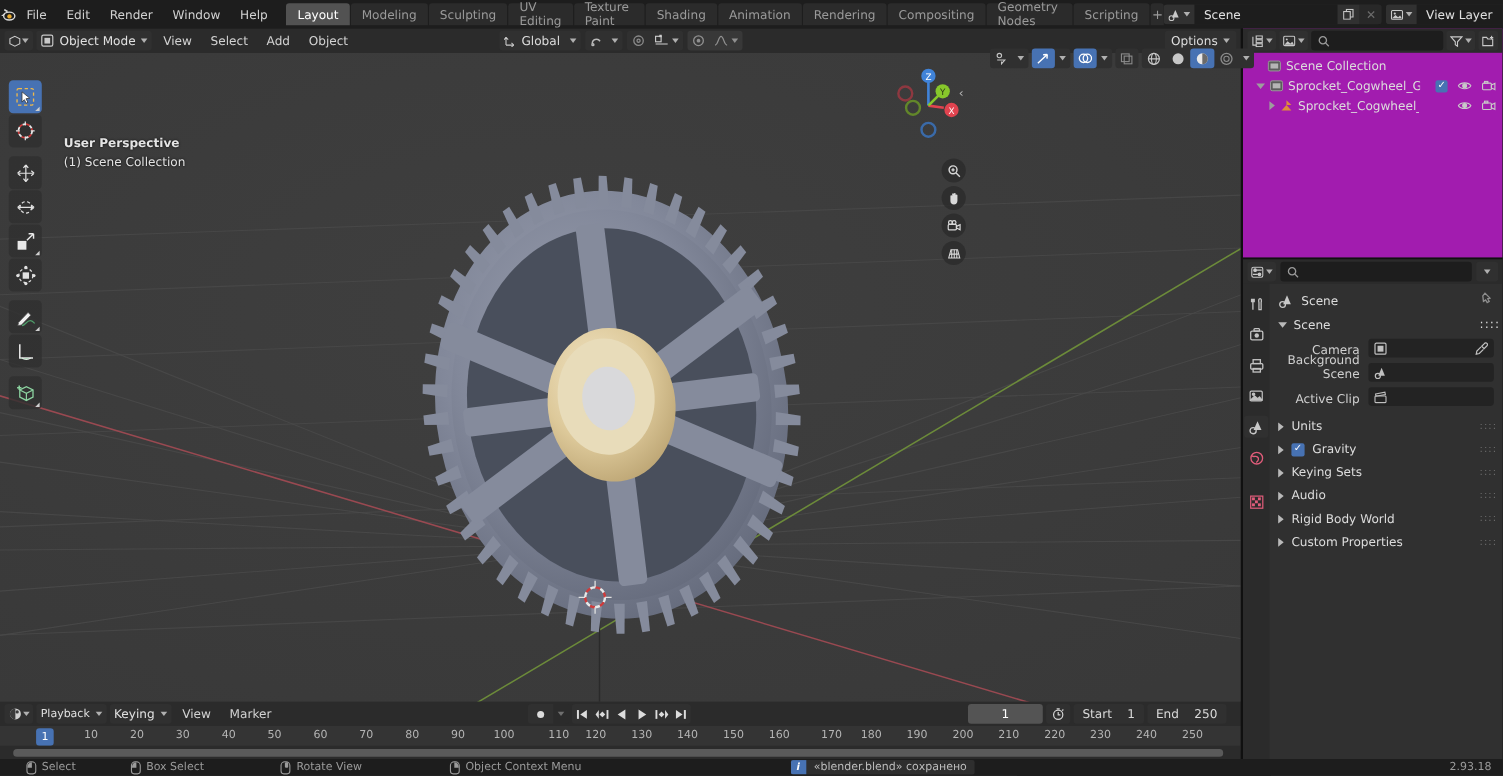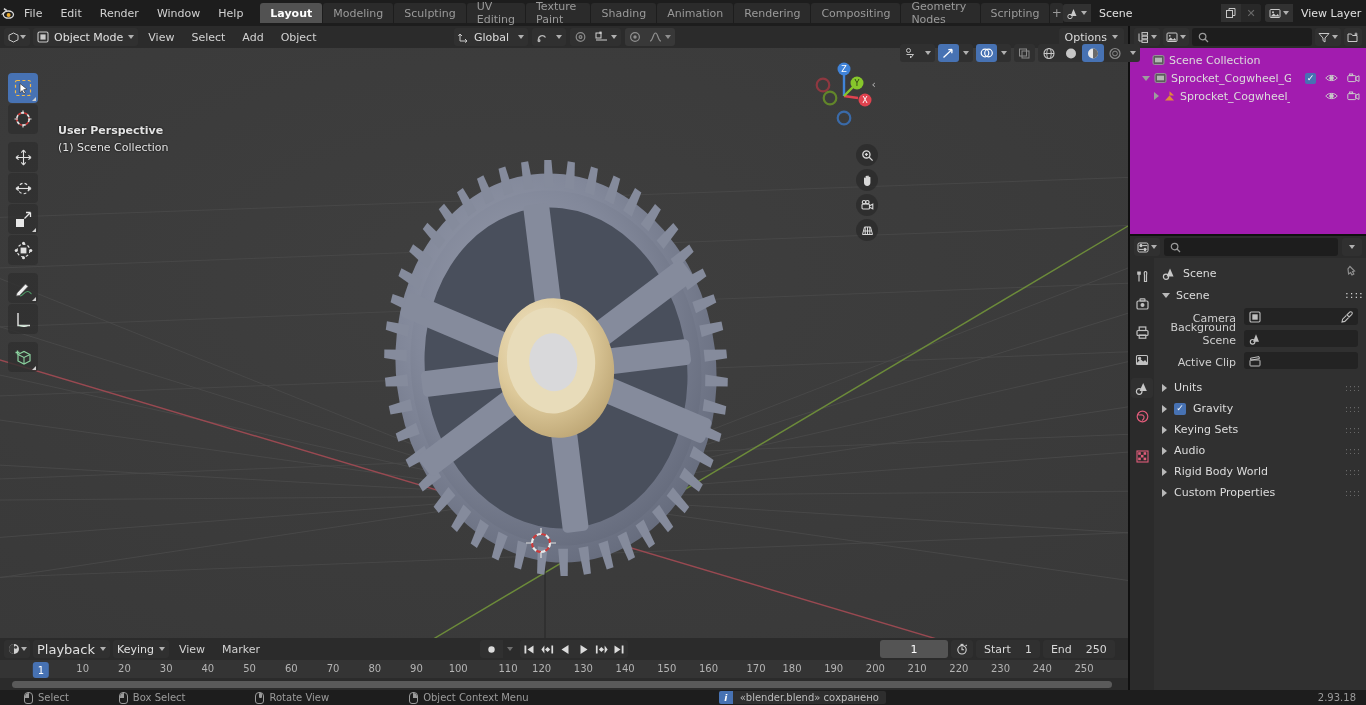--- a/index.html
+++ b/index.html
@@ -23,21 +23,21 @@
   .menu-item {
     height: 20px; padding: 0 9px; display: flex; align-items: center;
     color: #d2d2d2; font-size: 11px; border-radius: 3px; cursor: default;
   }
   .wsp-tabs { display: flex; align-items: center; margin-left: 8px; gap: 1px; }
   .wsp-tab {
     height: 20px; padding: 0 10px; display: flex; align-items: center;
     font-size: 11px; color: #9a9a9a; background: #2b2b2b;
     border-radius: 3px 3px 0 0; cursor: default;
   }
-  .wsp-tab.active { background: #525252; color: #ffffff; font-weight: bold; }
+  .wsp-tab.active { background: #525252; color: #ffffff; }
   .wsp-plus { width: 20px; height: 20px; display:flex; align-items:center; justify-content:center;
     color:#9a9a9a; background:#2b2b2b; border-radius:3px 3px 0 0; font-size:12px;}
   .topbar-right { margin-left: auto; display: flex; align-items: center; gap: 4px; padding-right: 4px; }
   .datablock {
     display: flex; align-items: center; height: 18px;
     background: #282828; border-radius: 3px; overflow: hidden;
   }
   .db-icon { width: 28px; height: 18px; display:flex; align-items:center; justify-content:center;
      background:#313131; gap:2px; }
   .db-name { background:#1d1d1d; height:18px; display:flex; align-items:center;
@@ -663,21 +663,21 @@
   <div class="tl-header">
     <div class="editor-type">
       <svg width="12" height="12" viewBox="0 0 12 12">
           <circle cx="6" cy="6" r="5" fill="#d0d0d0"></circle>
           <path d="M6 1 A5 5 0 0 0 6 11 Z" fill="#3a3a3a"></path>
           <circle cx="7.6" cy="4.2" r="1.5" fill="#3a3a3a"></circle>
         </svg>
       <span class="chev"></span>
     </div>
     <div class="mode-select" style="min-width:auto;">
-      <span style="font-size:13px;">Playback</span>
+      <span style="font-size:10px;">Playback</span>
       <span class="chev"></span>
     </div>
     <div class="mode-select" style="min-width:auto;">
       <span style="font-size:11px;">Keying</span>
       <span class="chev"></span>
     </div>
     <div class="hmenu">View</div>
     <div class="hmenu">Marker</div>
 
     <div style="position:absolute; left:480px; display:flex; align-items:center; gap:3px;">

